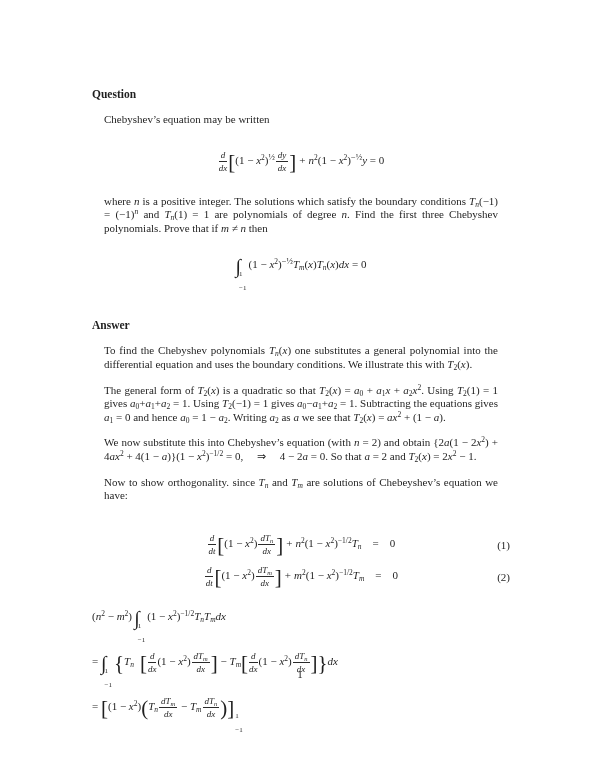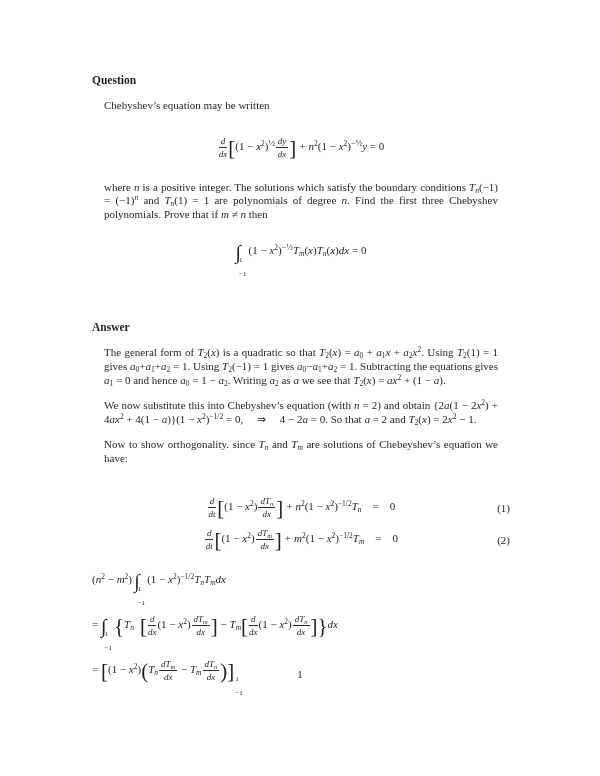--- a/index.html
+++ b/index.html
@@ -1,20 +1,20 @@
 <!DOCTYPE html>
 <html><head>
 <meta charset="utf-8">
 <style>
   * { margin:0; padding:0; box-sizing:border-box; }
   html,body { width:600px; height:776px; }
   body { background:#ffffff; font-family:"Liberation Serif", serif; color:#1f1f1f; }
   .page { position:relative; width:600px; height:776px; padding:73px 90px 0 92px; overflow:hidden; }
-  .heading { font-size:11.5px; font-weight:bold; line-height:14px; }
-  .answer-heading { margin-top:34px; }
+  .heading { font-size:11.5px; font-weight:bold; line-height:14px;margin-top:14px; }
+  .answer-heading { margin-top:18px; }
   p.body { font-size:11px; line-height:13.6px; text-align:justify; margin:12px; }
   .eq { text-align:center; font-size:11px; line-height:1; padding:12px 0 10px; }
   .eq-int { padding:12px 0 8px; }
 
   
   i { font-style:italic; }
   sup { font-size:7.5px; line-height:0; vertical-align:4.5px; }
   sub { font-size:7.5px; line-height:0; vertical-align:-2px; }
   sup.hf { font-size:8.5px; vertical-align:4px; }
   .fr { display:inline-block; vertical-align:-7px; text-align:center; font-size:9px; line-height:1; margin:0 1px; }
@@ -46,20 +46,21 @@
     <div class="eq"><span class="fr"><span class="n"><i>d</i></span><span class="d"><i>dx</i></span></span><span class="bg">[</span>(1 − <i>x</i><sup>2</sup>)<sup class="hf">½</sup><span class="fr"><span class="n"><i>dy</i></span><span class="d"><i>dx</i></span></span><span class="bg">]</span><span class="op">+</span><i>n</i><sup>2</sup>(1 − <i>x</i><sup>2</sup>)<sup class="hf">−½</sup><i>y</i> = 0</div>
     <p class="body">where <i>n</i> is a positive integer.  The solutions which satisfy the boundary conditions <i>T<sub>n</sub></i>(−1) = (−1)<sup><i>n</i></sup> and <i>T<sub>n</sub></i>(1) = 1 are polynomials of degree <i>n</i>. Find the first three Chebyshev polynomials. Prove that if <i>m</i> ≠ <i>n</i> then</p>
     <div class="eq eq-int"><span class="in">∫</span><span class="lim">
           <span>1</span>
           <span>−1</span>
         </span>(1 − <i>x</i><sup>2</sup>)<sup class="hf">−½</sup><i>T<sub>m</sub></i>(<i>x</i>)<i>T<sub>n</sub></i>(<i>x</i>)<i>dx</i> = 0</div>
   </div>
 
   <div class="section">
     <div class="heading answer-heading">Answer</div>
+    <p class="body">To find the Chebyshev polynomials <i>T<sub>n</sub></i>(<i>x</i>) one substitutes a general polynomial into the differential equation and uses the boundary conditions.  We illustrate this with <i>T</i><sub>2</sub>(<i>x</i>).</p>
     <p class="body">The general form of <i>T</i><sub>2</sub>(<i>x</i>) is a quadratic so that <i>T</i><sub>2</sub>(<i>x</i>) = <i>a</i><sub>0</sub> + <i>a</i><sub>1</sub><i>x</i> + <i>a</i><sub>2</sub><i>x</i><sup>2</sup>. Using <i>T</i><sub>2</sub>(1) = 1 gives <i>a</i><sub>0</sub>+<i>a</i><sub>1</sub>+<i>a</i><sub>2</sub> = 1. Using <i>T</i><sub>2</sub>(−1) = 1 gives <i>a</i><sub>0</sub>−<i>a</i><sub>1</sub>+<i>a</i><sub>2</sub> = 1. Subtracting the equations gives <i>a</i><sub>1</sub> = 0 and hence <i>a</i><sub>0</sub> = 1 − <i>a</i><sub>2</sub>.  Writing <i>a</i><sub>2</sub> as <i>a</i> we see that <i>T</i><sub>2</sub>(<i>x</i>) = <i>ax</i><sup>2</sup> + (1 − <i>a</i>).</p>
     <p class="body">We now substitute this into Chebyshev’s equation (with <i>n</i> = 2) and obtain {2<i>a</i>(1 − 2<i>x</i><sup>2</sup>) + 4<i>ax</i><sup>2</sup> + 4(1 − <i>a</i>)}(1 − <i>x</i><sup>2</sup>)<sup>−1/2</sup> = 0,  ⇒  4 − 2<i>a</i> = 0. So that <i>a</i> = 2 and <i>T</i><sub>2</sub>(<i>x</i>) = 2<i>x</i><sup>2</sup> − 1.</p>
     <p class="body">Now to show orthogonality.  since <i>T<sub>n</sub></i> and <i>T<sub>m</sub></i> are solutions of Chebeyshev’s equation we have:</p>
 
     <div class="eqnarray">
       <div class="eqrow">
         <span class="eqbody"><span class="fr"><span class="n"><i>d</i></span><span class="d"><i>dt</i></span></span><span class="bg">[</span>(1 − <i>x</i><sup>2</sup>)<span class="fr"><span class="n"><i>dT<sub>n</sub></i></span><span class="d"><i>dx</i></span></span><span class="bg">]</span><span class="op">+</span><i>n</i><sup>2</sup>(1 − <i>x</i><sup>2</sup>)<sup>−1/2</sup><i>T<sub>n</sub></i><span class="wide">=</span>0</span>
         <span class="tag">(1)</span>
       </div>
       <div class="eqrow">

